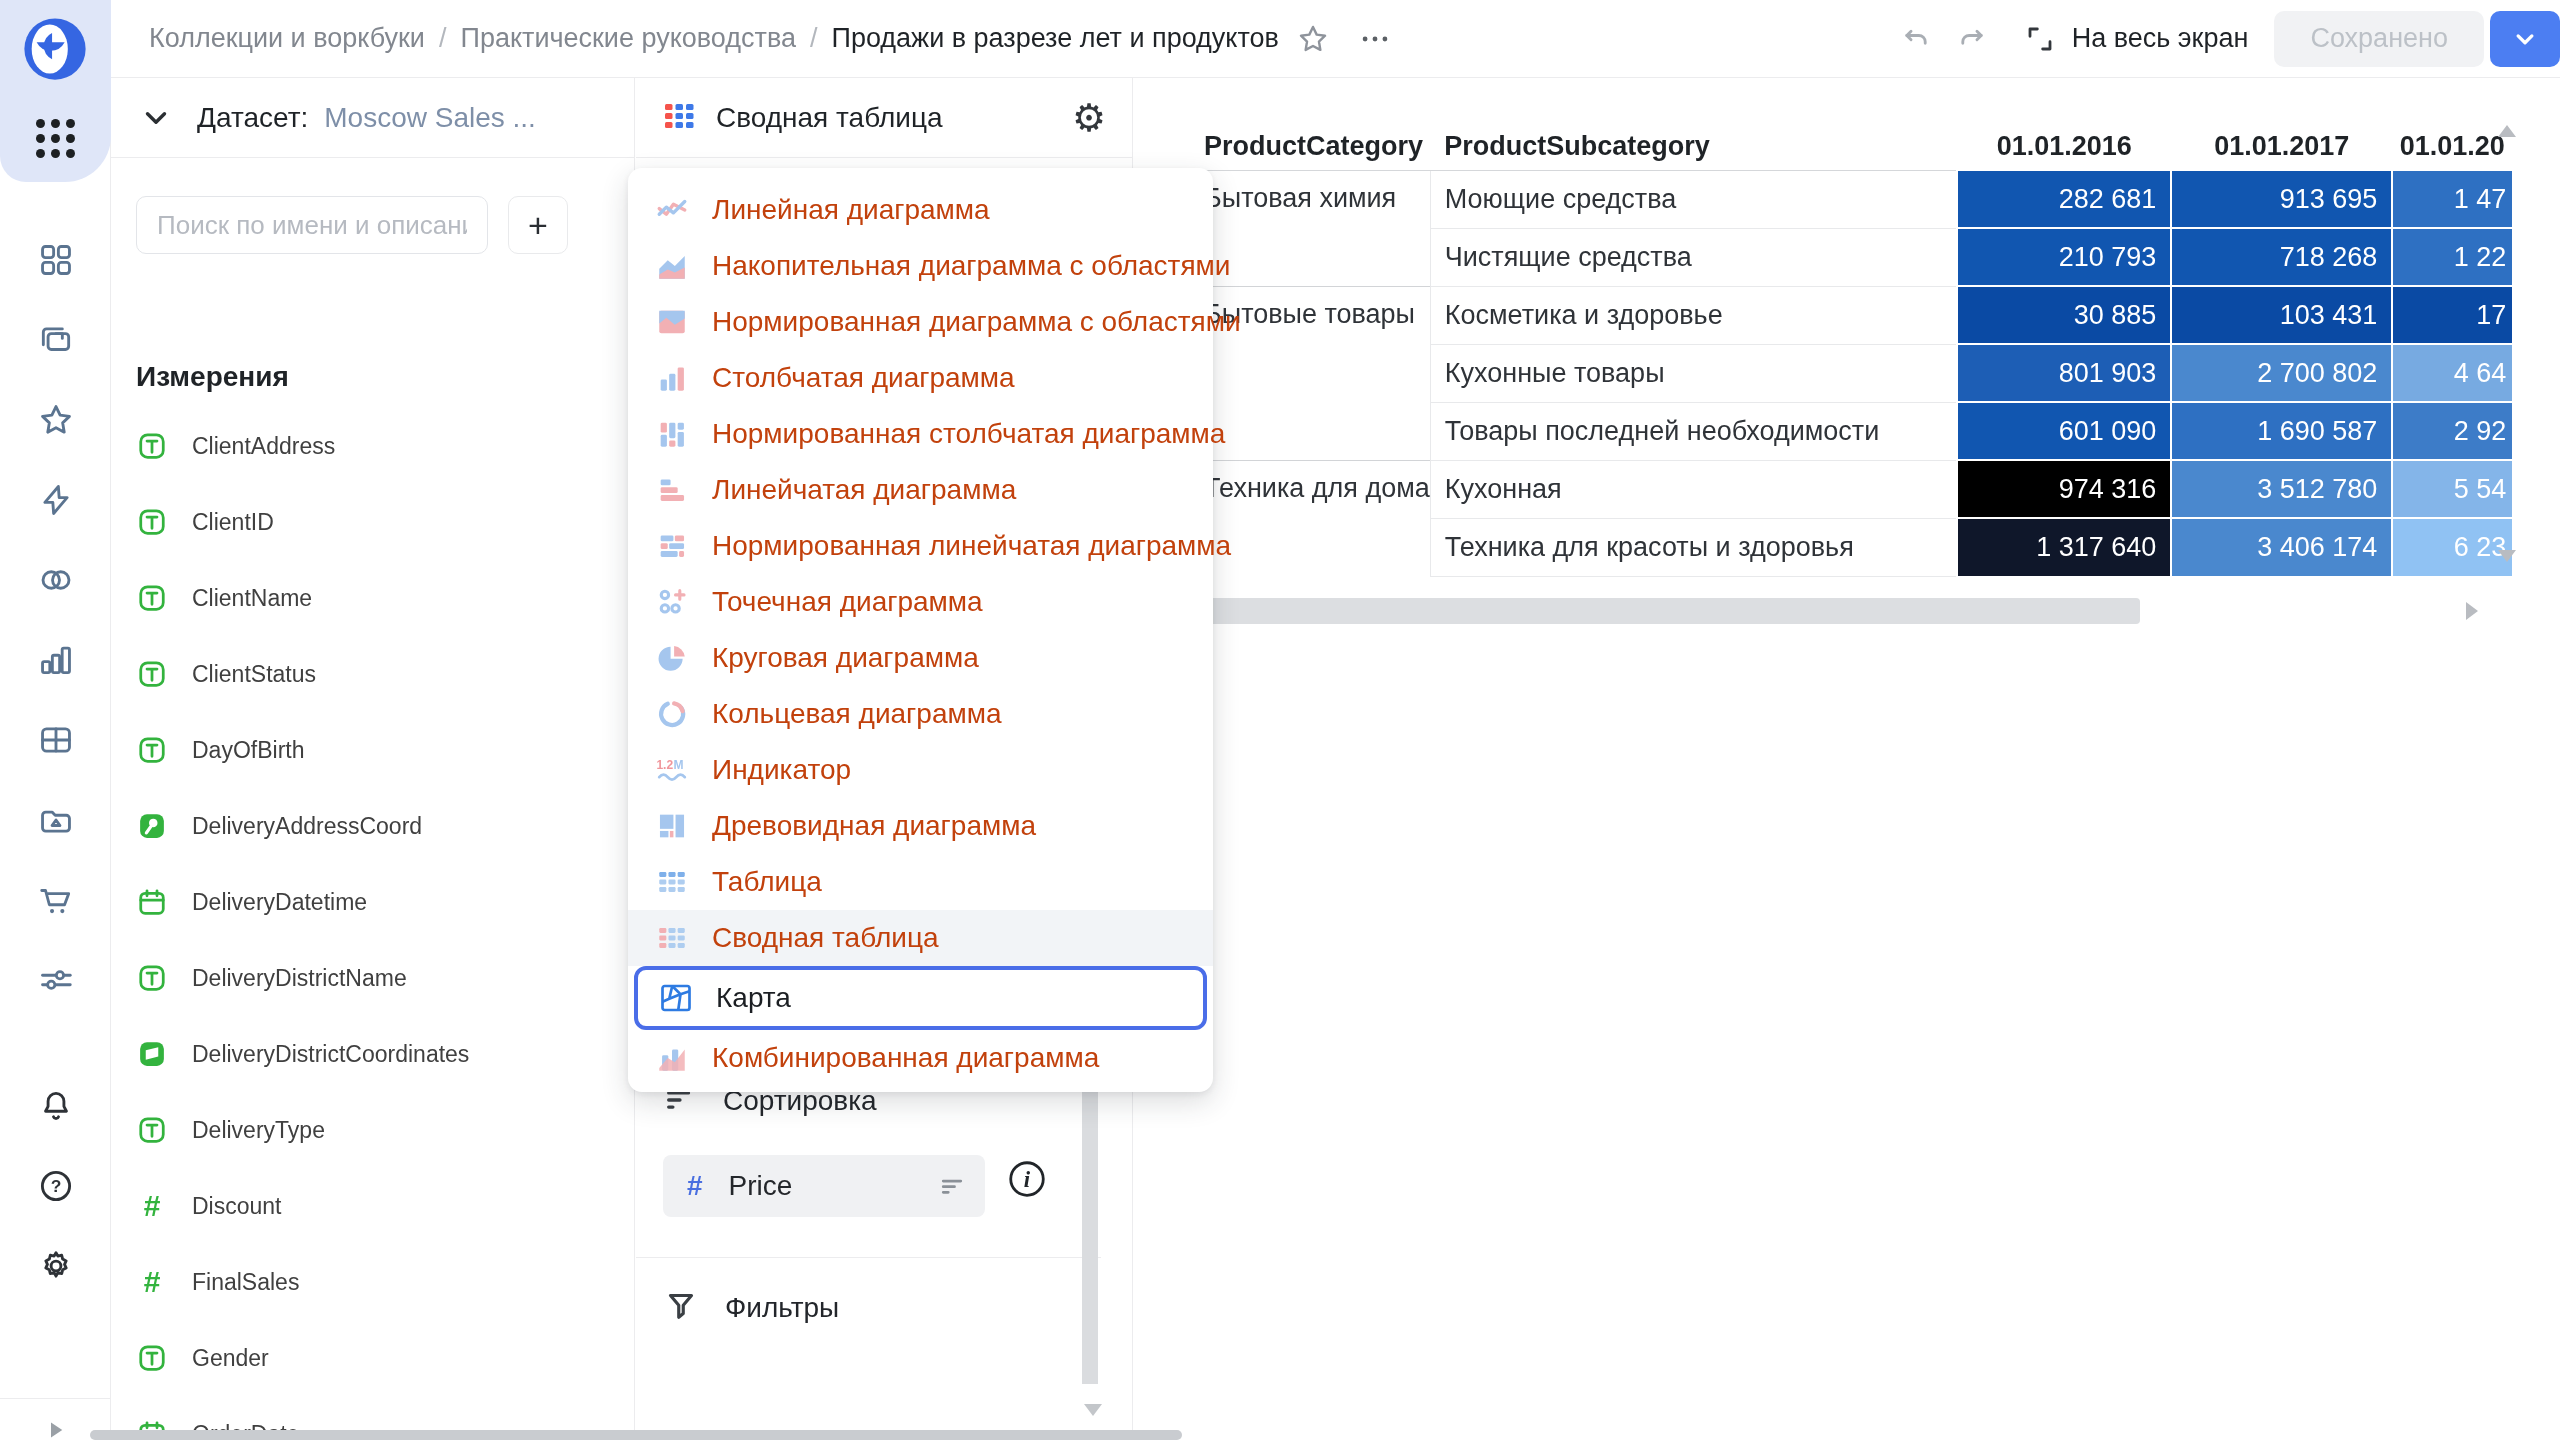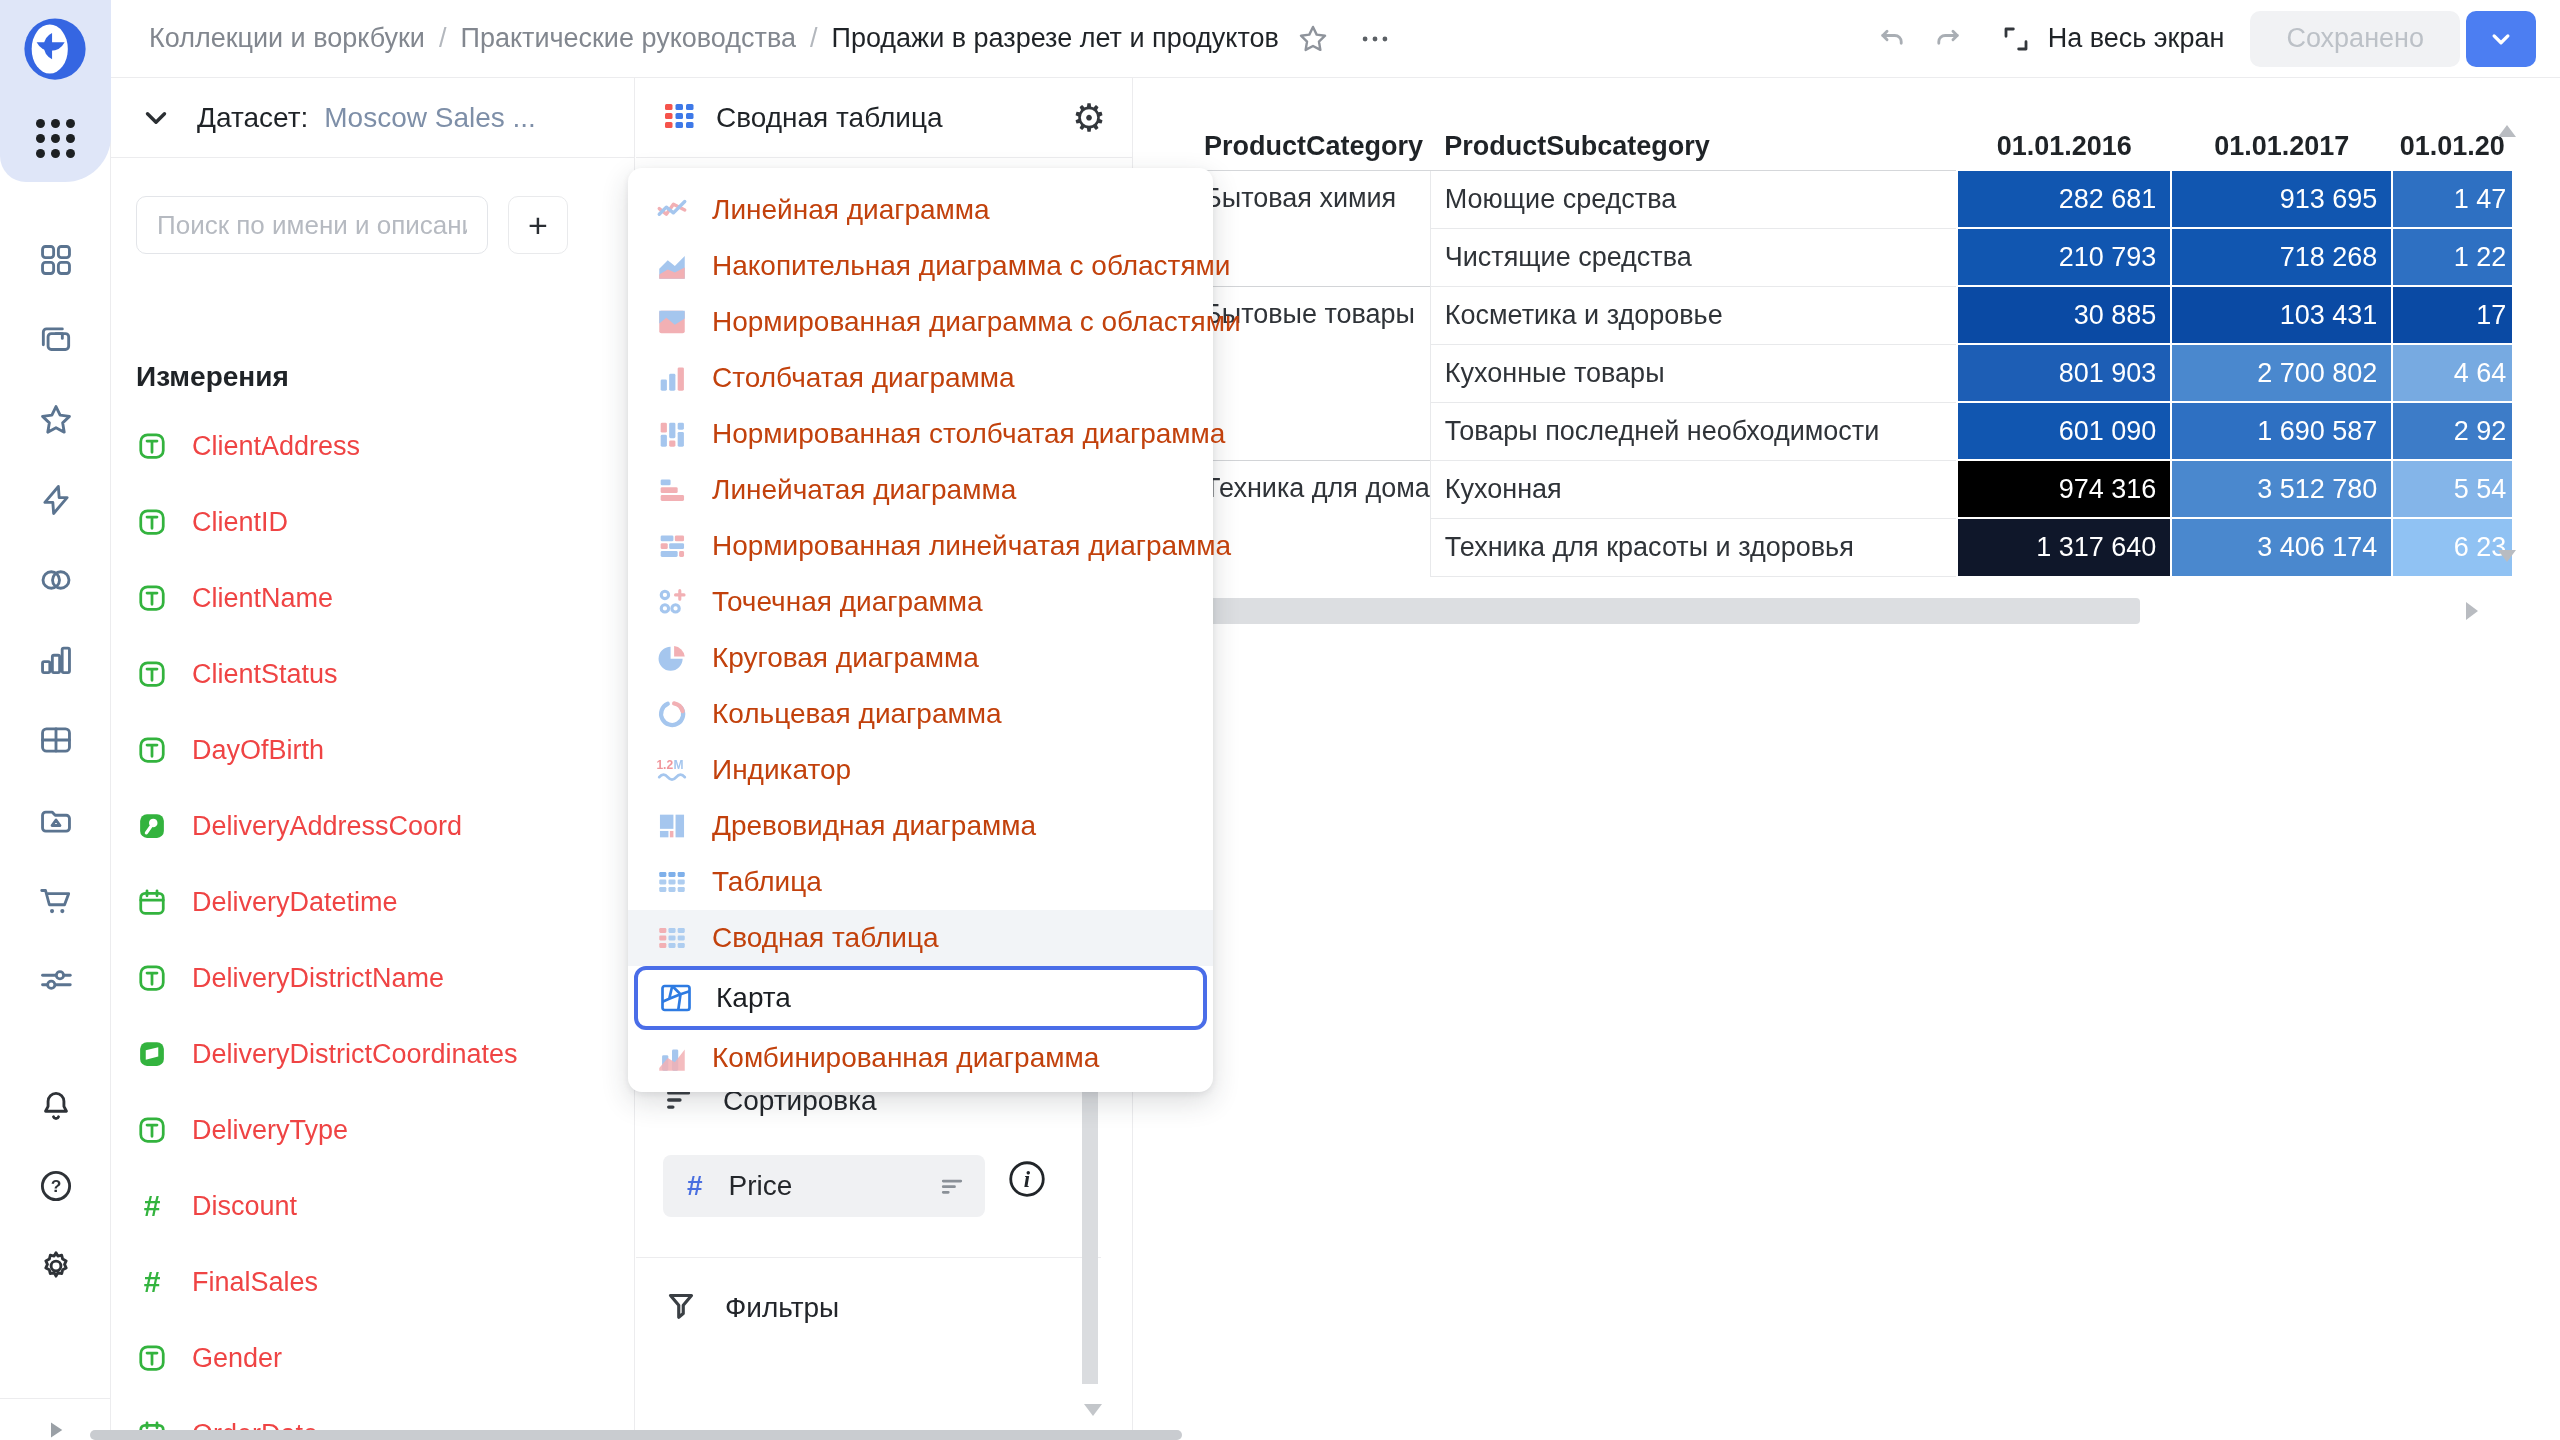--- a/index.html
+++ b/index.html
@@ -17,39 +17,39 @@
   .logo { position:absolute; left:20px; top:14px; width:70px; height:70px; }
   .nine-dots { display:grid; grid-template-columns:repeat(3,9px); grid-gap:6px; }
   .nine-dots i { width:9px; height:9px; border-radius:50%; background:#1d2023; }
 
   
   .topbar { position:absolute; left:111px; top:0; width:2449px; height:78px; background:#fff; border-bottom:1px solid #ececee; display:flex; align-items:center; z-index:30; }
   .crumbs { display:flex; align-items:center; margin-left:38px; font-size:27px; color:#82878f; white-space:nowrap; }
   .crumbs .sep { margin:0 14px; color:#b3b7bd; }
   .crumbs .current { color:#1f2327; }
   .tb-ic { display:flex; align-items:center; justify-content:center; width:48px; height:48px; cursor:pointer; }
-  .tb-right { margin-left:auto; display:flex; align-items:center; margin-right:24px; }
+  .tb-right { margin-left:auto; display:flex; align-items:center; }
   .btn-saved { height:56px; padding:0 36px; background:#f1f2f4; color:#bcc1c7; font-size:27px; border:none; border-radius:10px; display:flex; align-items:center; cursor:default; }
   .btn-drop { width:70px; height:56px; margin-left:6px; background:#4c7ef2; border:none; border-radius:10px; display:flex; align-items:center; justify-content:center; cursor:pointer; }
   .fullscreen-label { font-size:27px; color:#1f2327; margin:0 26px 0 8px; cursor:pointer; }
 
   
   .ds-panel { position:absolute; left:111px; top:78px; width:524px; height:1362px; background:#fff; border-right:1px solid #ececee; }
   .ds-head { height:80px; border-bottom:1px solid #ececee; display:flex; align-items:center; }
   .ds-label { font-size:28px; color:#1f2327; margin-left:24px; }
   .ds-name { font-size:28px; color:#7e8fa8; margin-left:16px; cursor:pointer; }
   .search-row { position:absolute; left:25px; top:118px; display:flex; }
   .search-input { width:352px; height:58px; border:1px solid #e3e5e9; border-radius:10px; font-size:26px; padding:0 20px; color:#30343a; outline:none; font-family:"Liberation Sans",sans-serif; }
   .search-input::placeholder { color:#b6bac1; }
   .add-btn { width:60px; height:58px; margin-left:20px; border:1px solid #e9eaec; background:#fff; border-radius:10px; font-size:34px; color:#2a2e33; cursor:pointer; line-height:1; }
   .sec-title { position:absolute; left:25px; top:283px; font-size:28px; font-weight:bold; color:#1f2327; }
   .fields { position:absolute; left:25px; top:330px; width:470px; }
   .field { display:flex; align-items:center; height:76px; cursor:grab; }
   .field .fic { width:32px; display:flex; justify-content:center; margin-right:24px; flex:none; }
-  .field .fname { font-size:27px; color:#ef4444; white-space:nowrap; }
+  .field .fname { font-size:23px; color:#404040; white-space:nowrap; }
   .hash-green { font-size:30px; font-weight:bold; color:#33b33e; }
   .ds-scroll { position:absolute; left:601px; top:378px; width:14px; height:410px; background:#dadcdf; border-radius:7px; }
   .ds-scroll-up { position:absolute; left:600px; top:352px; width:0; height:0; border-left:8px solid transparent; border-right:8px solid transparent; border-bottom:11px solid #c3c6ca; }
 
   
   .viz-panel { position:absolute; left:636px; top:78px; width:497px; height:1362px; background:#fff; border-right:1px solid #ececee; }
   .viz-head { height:80px; border-bottom:1px solid #ececee; display:flex; align-items:center; cursor:pointer; }
   .viz-type-label { font-size:28px; color:#1f2327; margin-left:18px; }
   .gear { margin-left:auto; margin-right:26px; font-family:"DejaVu Sans",sans-serif; font-size:38px; color:#33373c; cursor:pointer; line-height:1; }
   .pivot-ic { margin-left:26px; }

